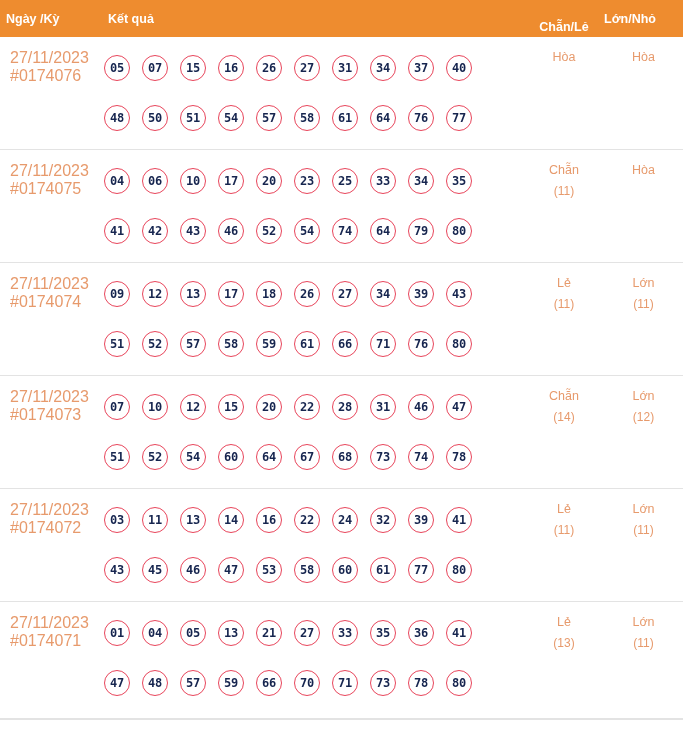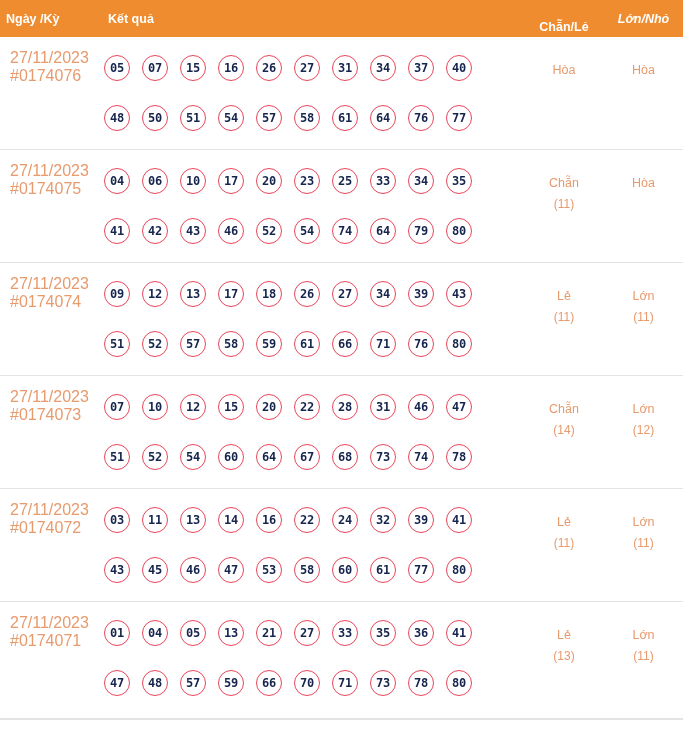--- a/index.html
+++ b/index.html
@@ -28,21 +28,21 @@
     height: 37px;
     background: #ee8c2f;
     color: #ffffff;
     font-size: 12.5px;
     font-weight: bold;
     box-sizing: border-box;
   }
   .th-date   { width: 104px; padding-left: 6px; box-sizing: border-box; }
   .th-result { width: 420px; padding-left: 4px; box-sizing: border-box; }
   .th-oddeven{ width: 80px; text-align: center; box-sizing: border-box; margin-top: 16px; }
-  .th-bigsml { width: 79px; text-align: center; box-sizing: border-box; font-style: italic; }
+  .th-bigsml { width: 79px; box-sizing: border-box; }
 
   
   .result-row {
     display: flex;
     align-items: flex-start;
     border-bottom: 1px solid #e3e3e3;
     min-height: 113px;
     box-sizing: border-box;
     background: #ffffff;
   }
@@ -84,21 +84,21 @@
     display: flex;
     align-items: center;
     justify-content: center;
     margin-right: 12px;
     box-sizing: border-box;
     letter-spacing: -0.3px;
   }
 
   .cell-oddeven,
   .cell-bigsmall {
-    padding-top: 23px;
+    padding-top: 10px;
     box-sizing: border-box;
     text-align: center;
     color: #e79a6c;
     font-size: 12.5px;
     line-height: 21px;
   }
   .cell-oddeven  { width: 80px; }
   .cell-bigsmall { width: 79px; }
   .cell-oddeven .status-count,
   .cell-bigsmall .status-count {

